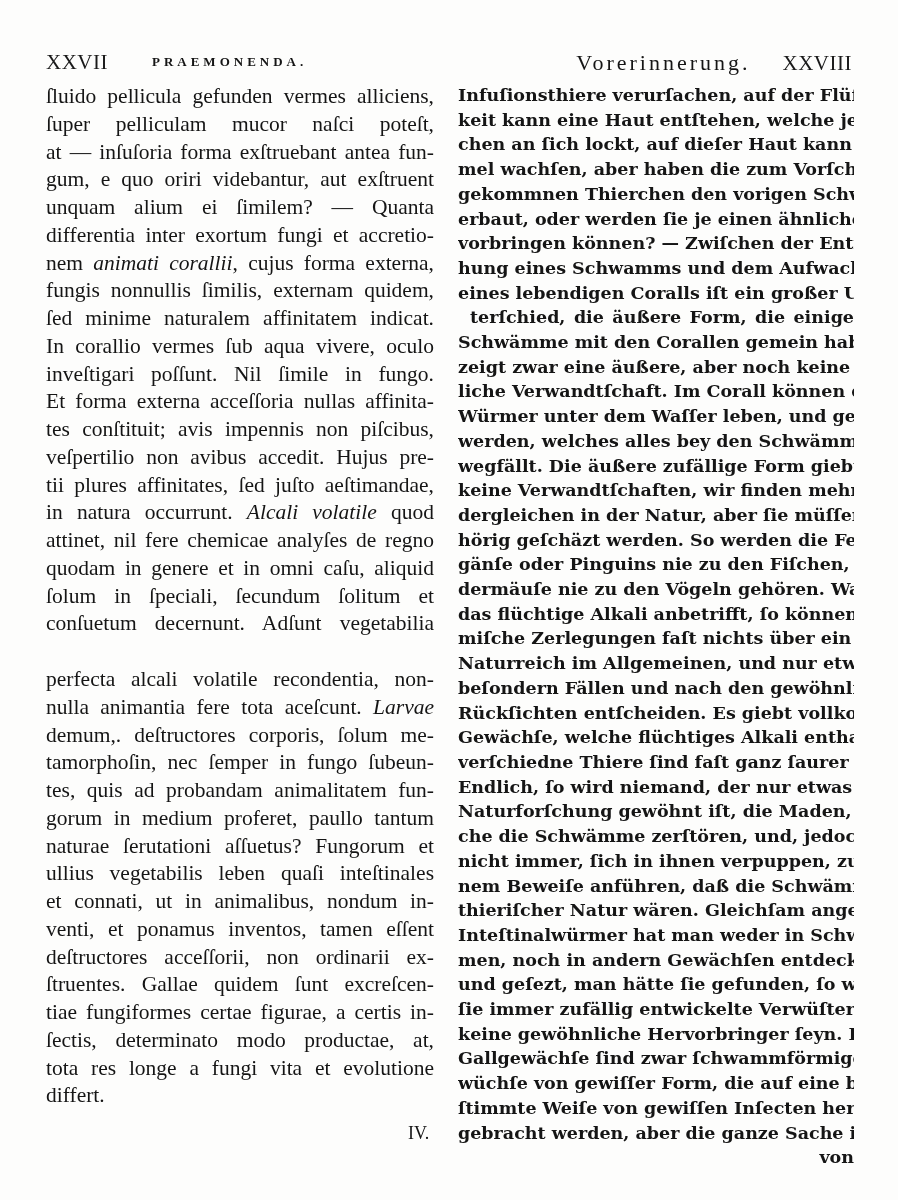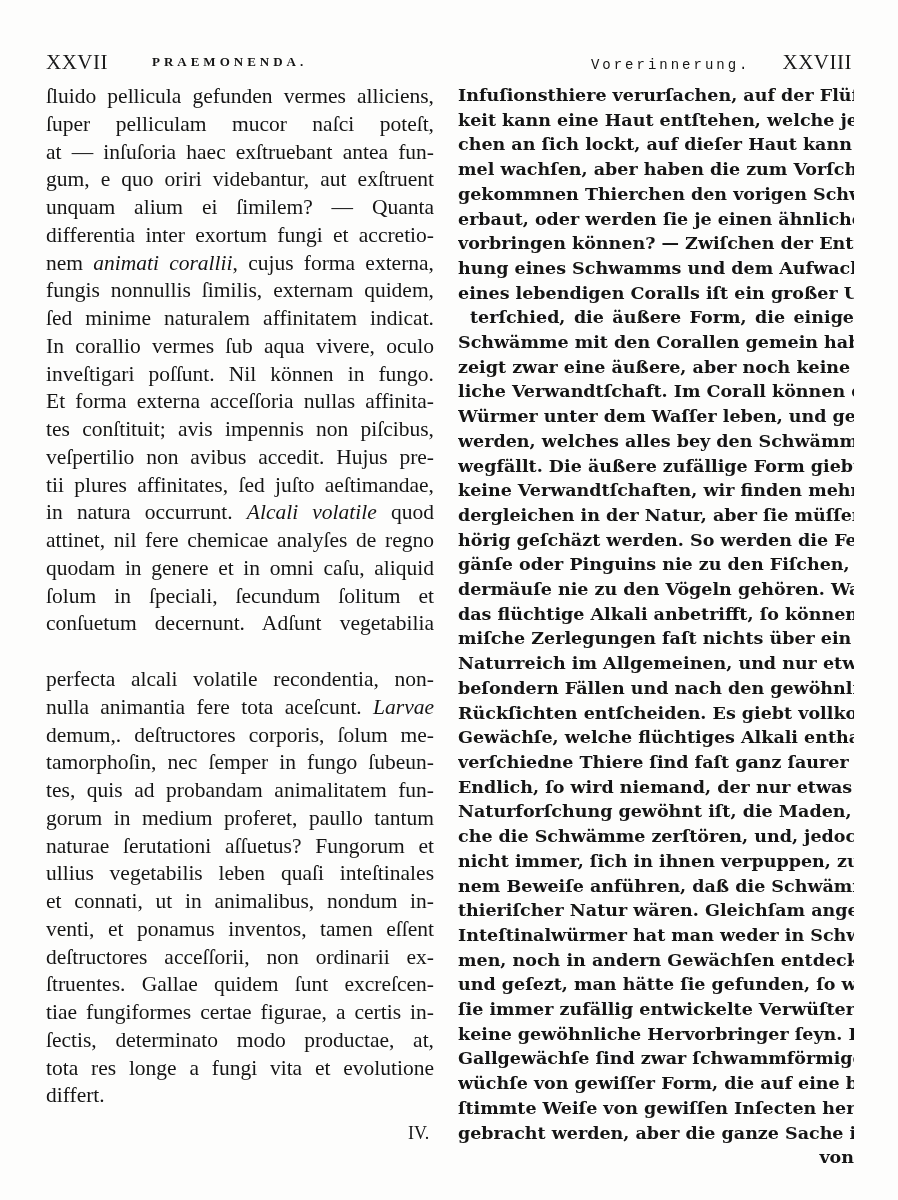--- a/index.html
+++ b/index.html
@@ -3,21 +3,21 @@
   <meta charset="utf-8">
   <style>
     html, body { margin: 0; padding: 0; background: #ffffff; }
     body { width: 898px; height: 1200px; position: relative; overflow: hidden; color: #151515; }
     .page { position: absolute; top: 0; left: 0; width: 898px; height: 1200px; background: #fdfdfc; }
     .running-head { position: absolute; top: 50px; font-family: "Liberation Serif", serif; }
     .folio { font-size: 21px; letter-spacing: 0.5px; color: #1a1a1a; }
     .head-left { left: 46px; width: 400px; }
     .head-left .title { font-size: 13px; letter-spacing: 4px; font-weight: bold; margin-left: 40px; position: relative; top: -3px; }
     .head-right { right: 46px; text-align: right; }
-    .head-right .title { font-family: Liberation Mono, monospace; font-size: 14px; letter-spacing: 3px; margin-right: 28px; }
+    .head-right .title { font-family: Liberation Serif, serif; font-size: 22px; letter-spacing: 3px; margin-right: 28px; }
     .column { position: absolute; top: 83px; }
     .col-left { left: 46px; width: 388px; font-family: "Liberation Serif", serif; font-size: 21.5px; }
     .col-right { left: 458px; width: 396px; font-family: "DejaVu Serif", serif; font-size: 17.5px; font-weight: bold; }
     .line { height: 29.8px; line-height: 29.8px; white-space: nowrap; text-align: justify; text-align-last: justify; overflow: hidden; }
     .col-right .line { height: 29.6px; line-height: 29.6px; }
     .line.last { text-align-last: left; }
     .line.right-end { text-align: right; text-align-last: right; }
     .signature { position: absolute; top: 1123px; left: 408px; font-family: "Liberation Serif", serif; font-size: 18px; }
     em { font-style: italic; }
   </style>
@@ -32,29 +32,29 @@
   </div>
 
   <div class="running-head head-right">
     <span class="title">Vorerinnerung.</span>
     <span class="folio">XXVIII</span>
   </div>
 
   <div class="column col-left" id="col-left">
       <div class="line" style="height: 27.75px; line-height: 27.75px;">ſluido pellicula gefunden vermes alliciens,</div>
       <div class="line" style="height: 27.75px; line-height: 27.75px;">ſuper pelliculam mucor naſci poteſt,</div>
-      <div class="line" style="height: 27.75px; line-height: 27.75px;">at — inſuſoria haec exſtruebant antea fun-</div>
+      <div class="line" style="height: 27.75px; line-height: 27.75px;">at — inſuſoria forma exſtruebant antea fun-</div>
       <div class="line" style="height: 27.75px; line-height: 27.75px;">gum, e quo oriri videbantur, aut exſtruent</div>
       <div class="line" style="height: 27.75px; line-height: 27.75px;">unquam alium ei ſimilem? — Quanta</div>
       <div class="line" style="height: 27.75px; line-height: 27.75px;">differentia inter exortum fungi et accretio-</div>
       <div class="line" style="height: 27.75px; line-height: 27.75px;">nem <em>animati corallii</em>, cujus forma externa,</div>
       <div class="line" style="height: 27.75px; line-height: 27.75px;">fungis nonnullis ſimilis, externam quidem,</div>
       <div class="line" style="height: 27.75px; line-height: 27.75px;">ſed minime naturalem affinitatem indicat.</div>
       <div class="line" style="height: 27.75px; line-height: 27.75px;">In corallio vermes ſub aqua vivere, oculo</div>
-      <div class="line" style="height: 27.75px; line-height: 27.75px;">inveſtigari poſſunt. Nil können in fungo.</div>
+      <div class="line" style="height: 27.75px; line-height: 27.75px;">inveſtigari poſſunt. Nil ſimile in fungo.</div>
       <div class="line" style="height: 27.75px; line-height: 27.75px;">Et forma externa acceſſoria nullas affinita-</div>
       <div class="line" style="height: 27.75px; line-height: 27.75px;">tes conſtituit; avis impennis non piſcibus,</div>
       <div class="line" style="height: 27.75px; line-height: 27.75px;">veſpertilio non avibus accedit. Hujus pre-</div>
       <div class="line" style="height: 27.75px; line-height: 27.75px;">tii plures affinitates, ſed juſto aeſtimandae,</div>
       <div class="line" style="height: 27.75px; line-height: 27.75px;">in natura occurrunt. <em>Alcali volatile</em> quod</div>
       <div class="line" style="height: 27.75px; line-height: 27.75px;">attinet, nil fere chemicae analyſes de regno</div>
       <div class="line" style="height: 27.75px; line-height: 27.75px;">quodam in genere et in omni caſu, aliquid</div>
       <div class="line" style="height: 27.75px; line-height: 27.75px;">ſolum in ſpeciali, ſecundum ſolitum et</div>
       <div class="line" style="height: 27.75px; line-height: 27.75px;">conſuetum decernunt. Adſunt vegetabilia</div>
       <div class="line" style="height: 27.75px; line-height: 27.75px; margin-top: 28px;">perfecta alcali volatile recondentia, non-</div>

